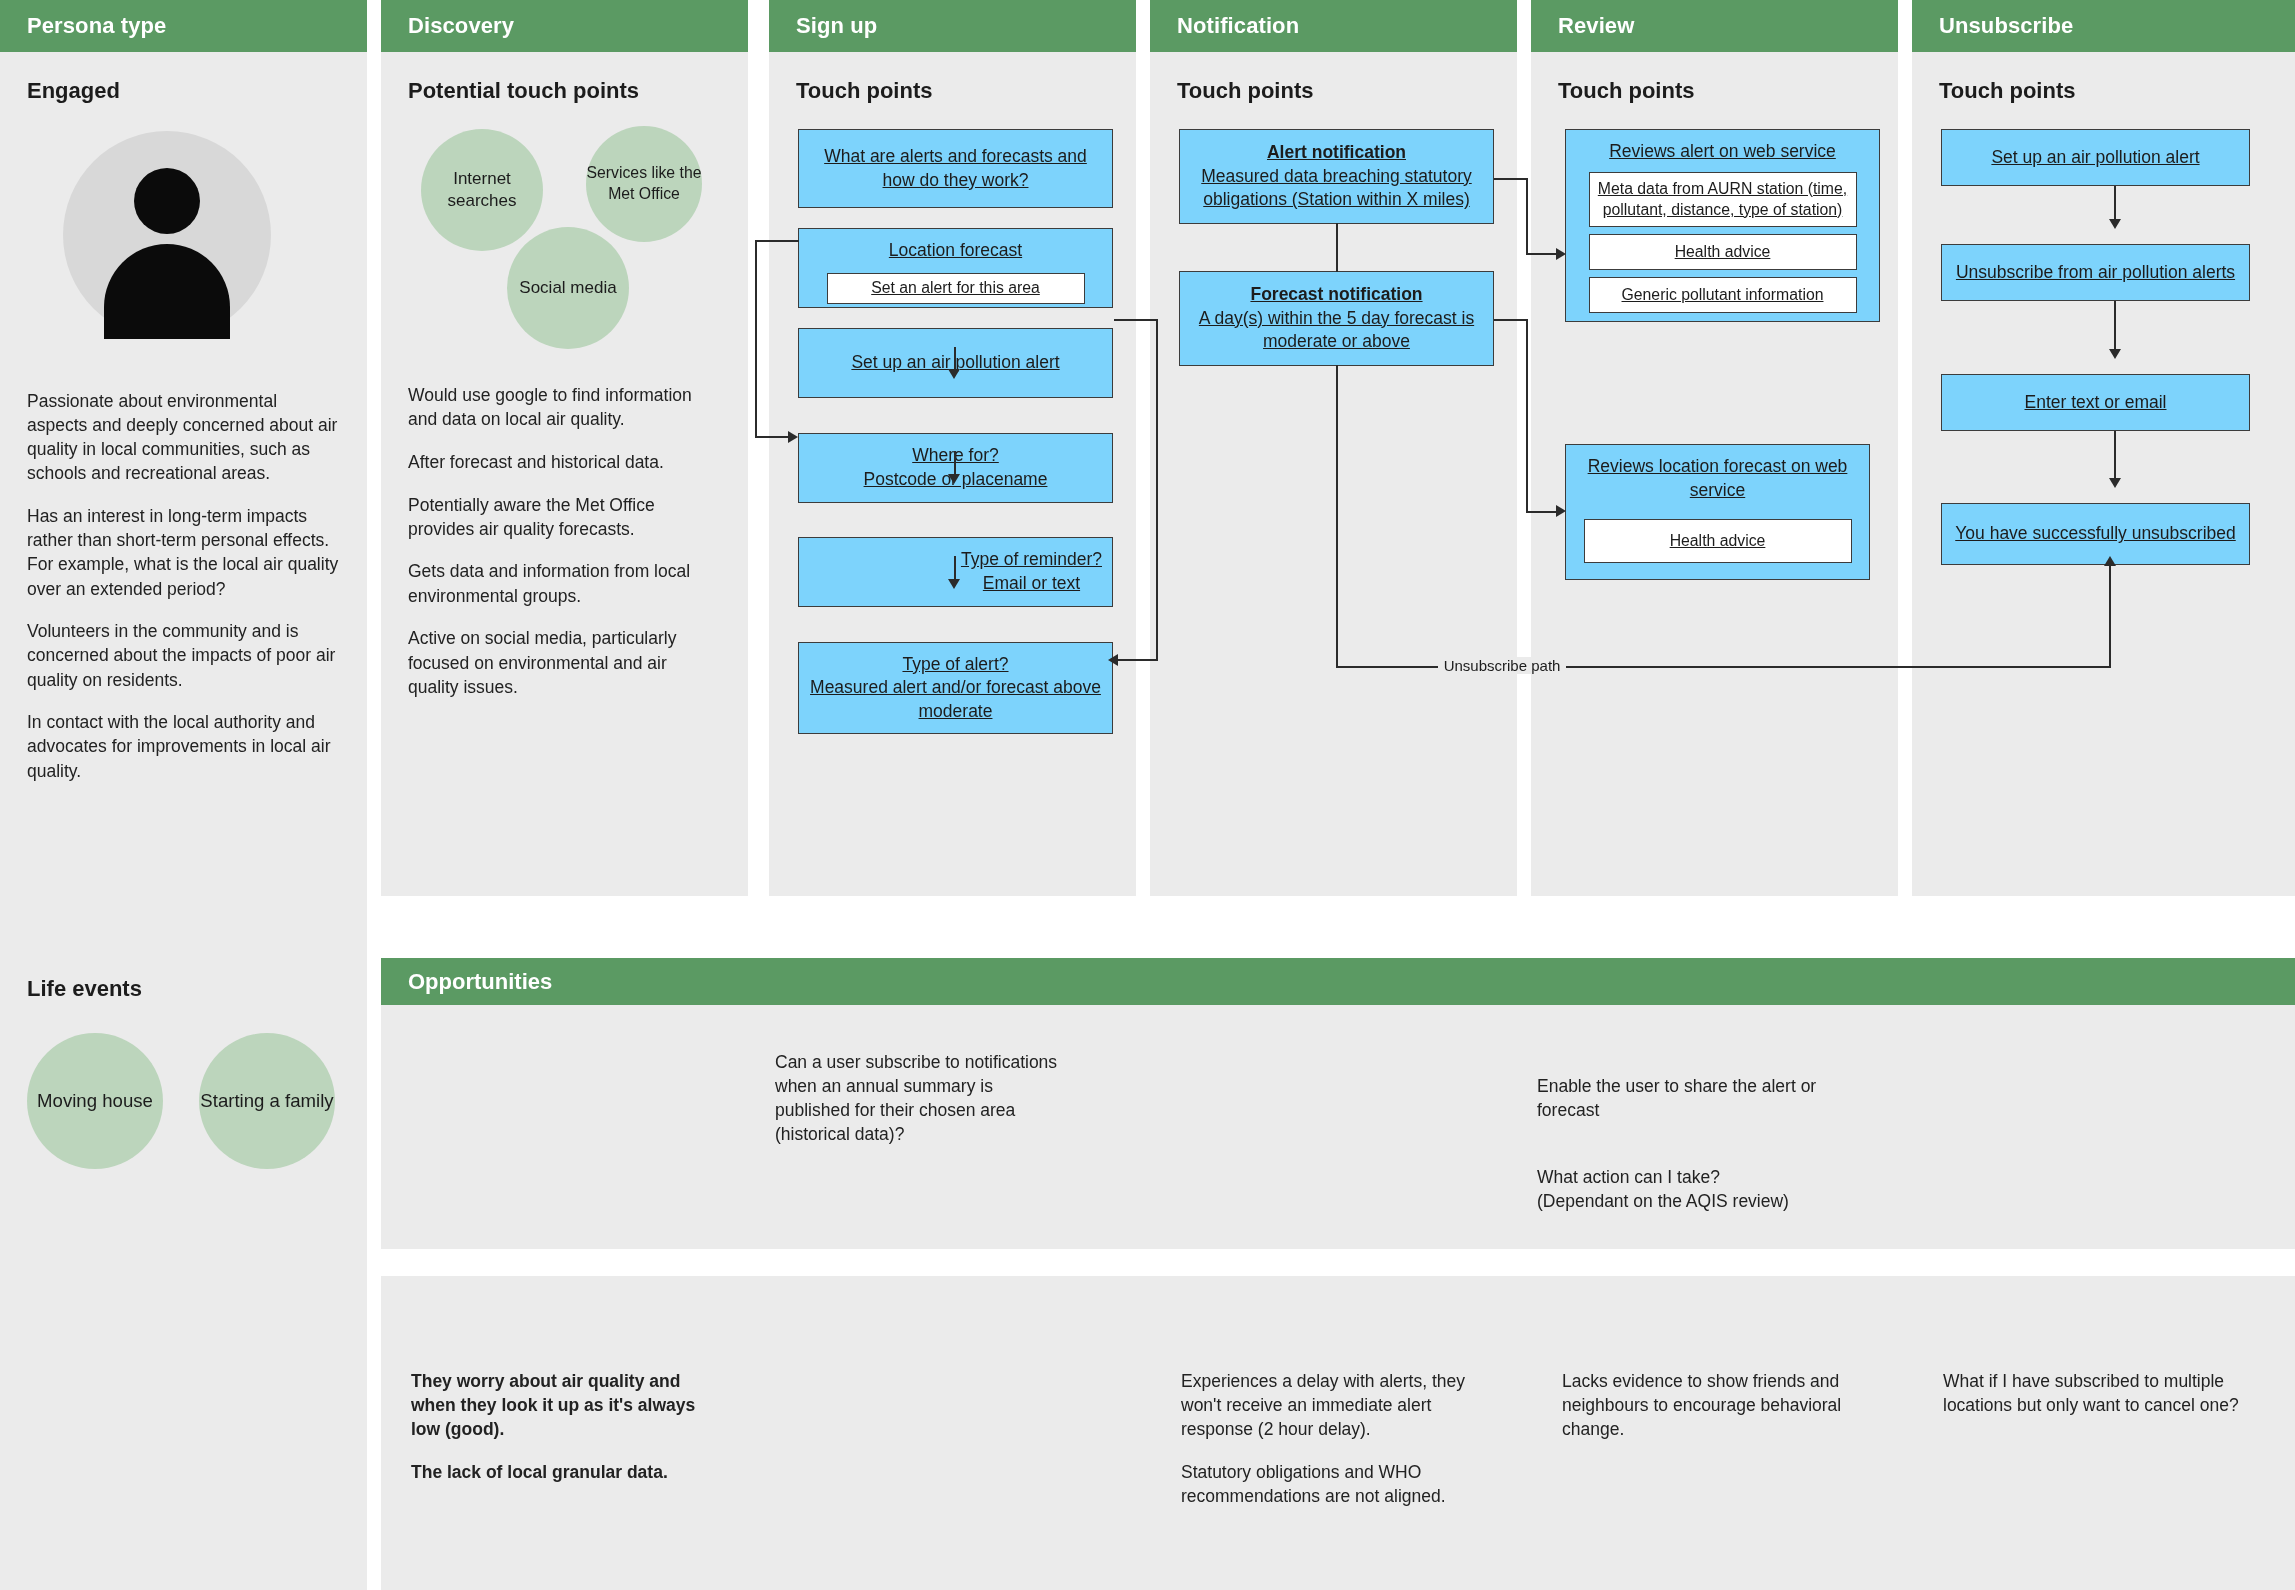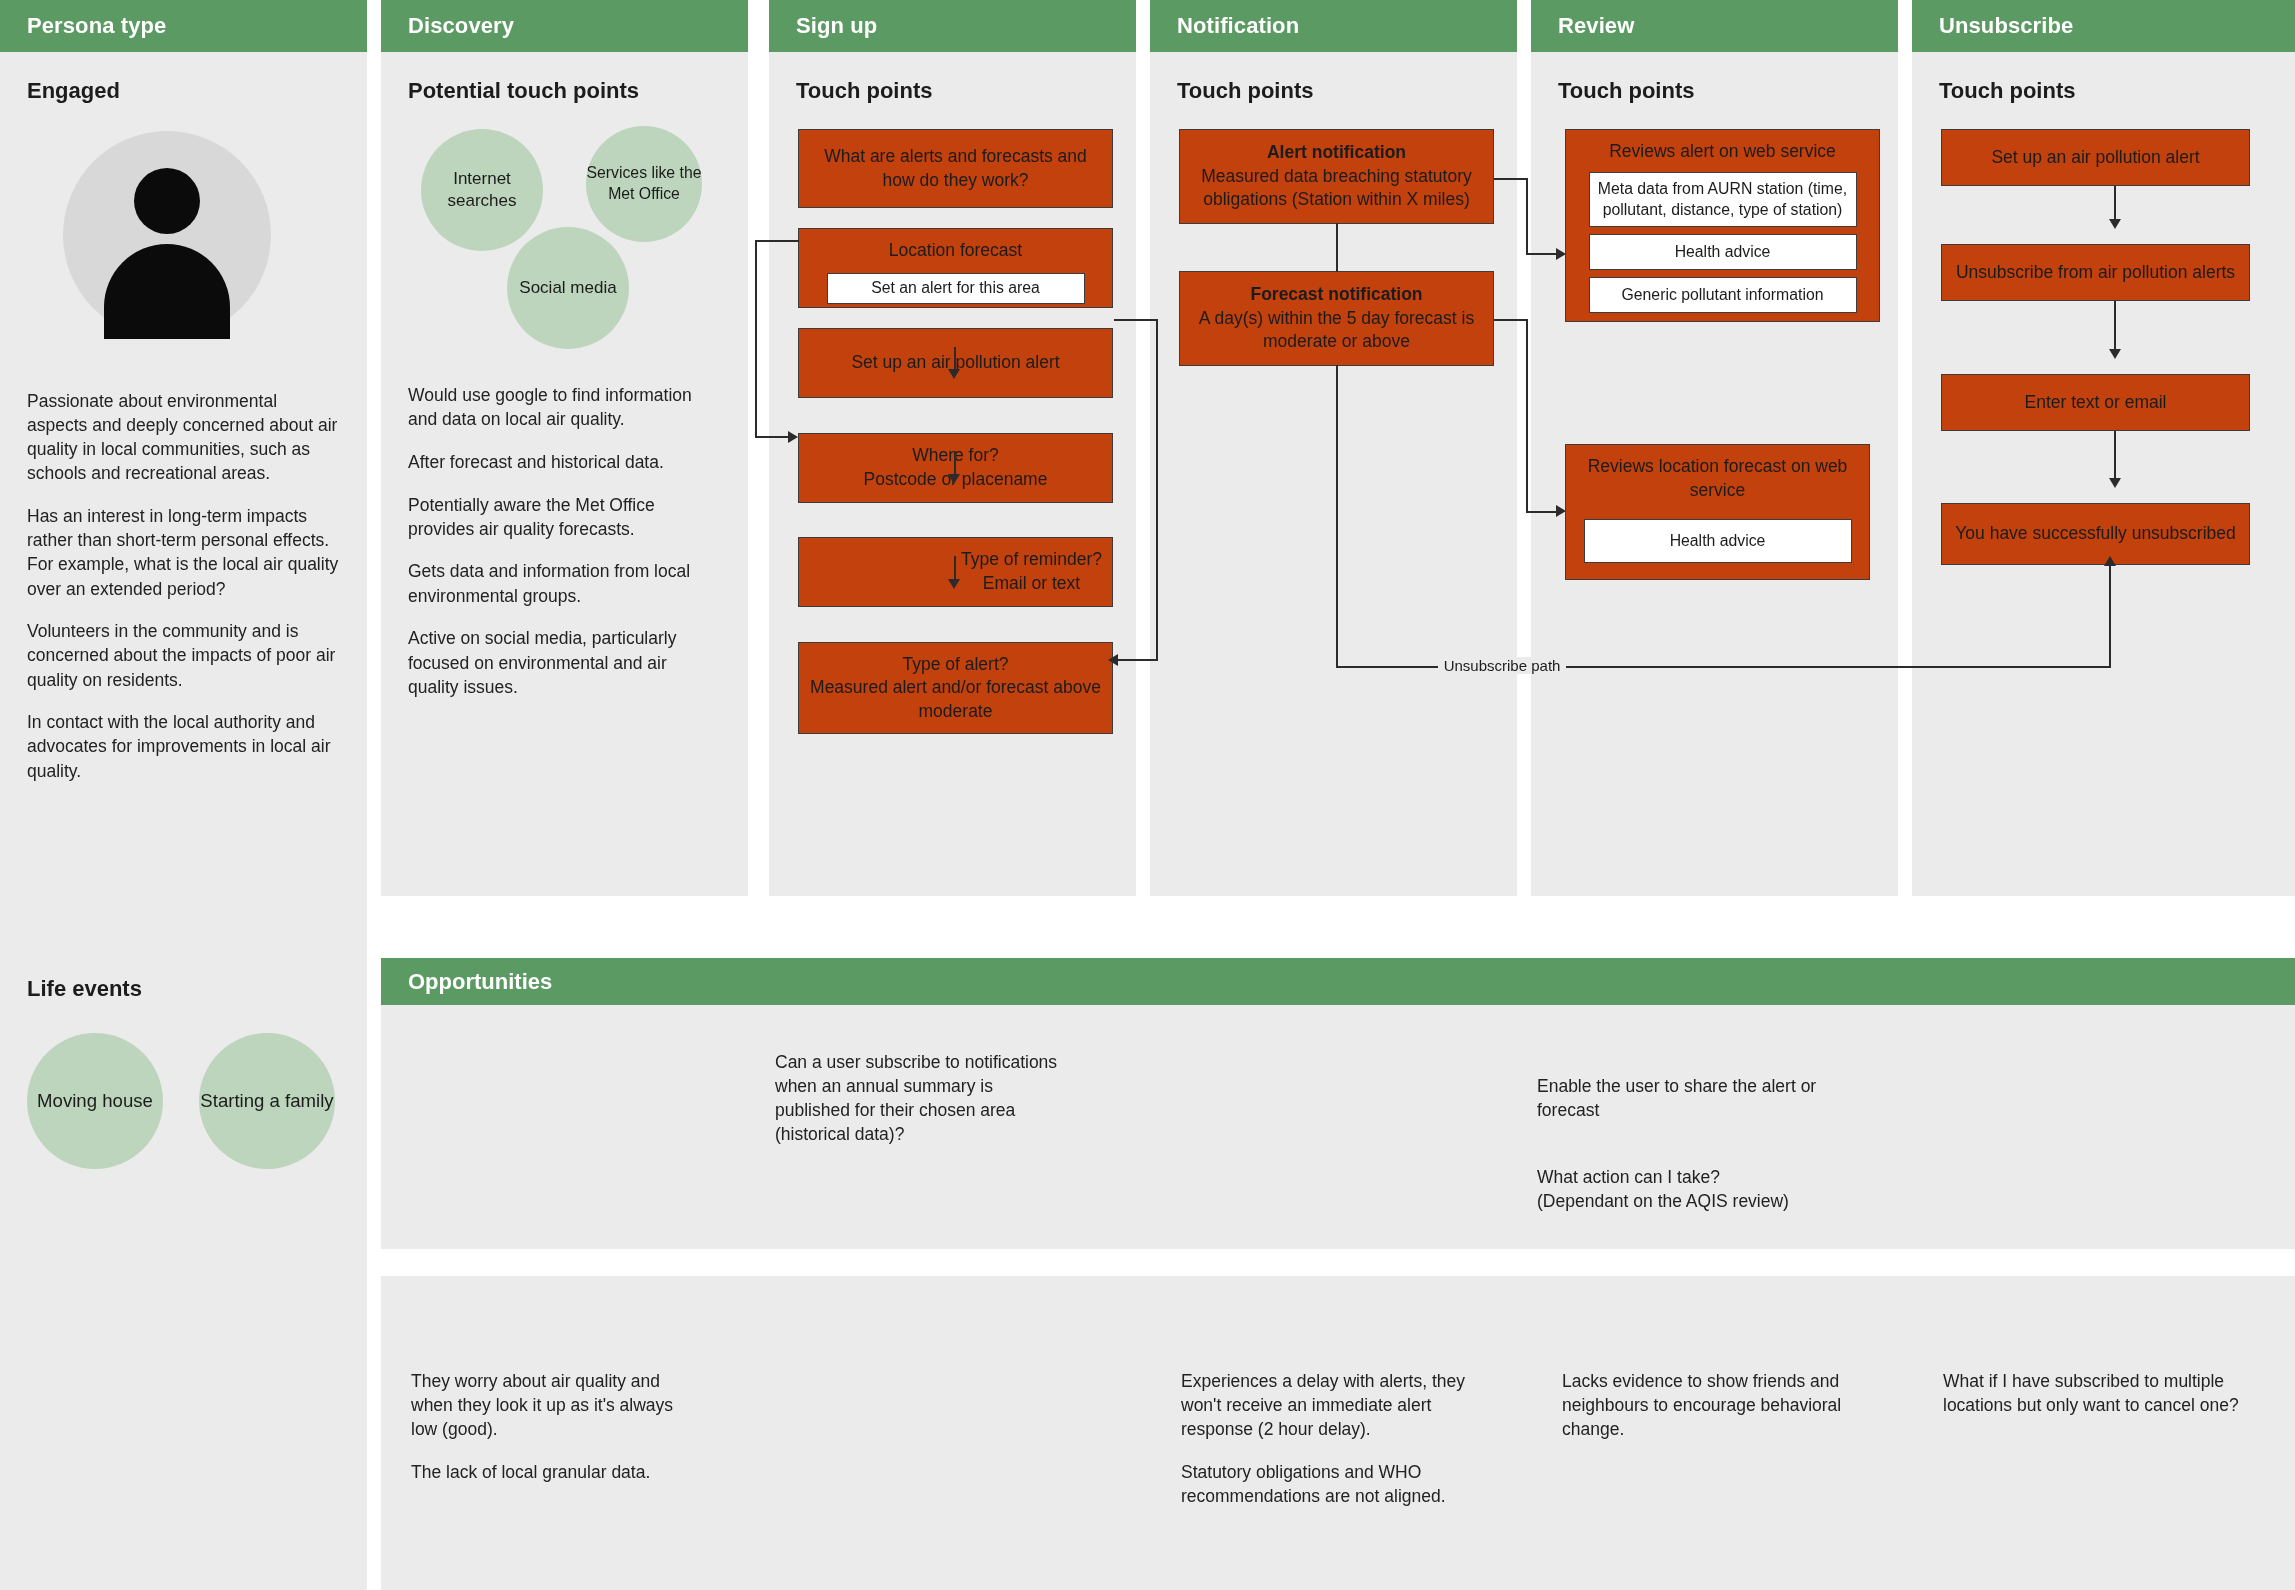--- a/index.html
+++ b/index.html
@@ -54,24 +54,24 @@
   }
   .bubble{
     position:absolute;border-radius:50%;
     background:#bcd5bc;color:#1c1c1c;
     display:flex;align-items:center;justify-content:center;
     text-align:center;line-height:1.3;
   }
 
   
   .fbox{
-    position:absolute;background:#c2410c;border:1.4px solid #3c3c3c;
+    position:absolute;background:#7dd3fc;border:1.4px solid #3c3c3c;
     display:flex;flex-direction:column;align-items:center;justify-content:center;
     text-align:center;font-size:17.5px;line-height:1.35;color:#1c1c1c;
-    box-sizing:border-box;padding:8px 10px;
+    box-sizing:border-box;padding:8px 10px;text-decoration:underline;
   }
   .fbox .bold{font-weight:bold;}
   .subbox{
     position:absolute;background:#ffffff;border:1.4px solid #3c3c3c;
     display:flex;align-items:center;justify-content:center;
     text-align:center;font-size:15.8px;line-height:1.3;color:#1c1c1c;
     box-sizing:border-box;padding:4.3px 7.2px;
   }
 
   
@@ -323,21 +323,21 @@
       <p>Can a user subscribe to notifications when an annual summary is published for their chosen area (historical data)?</p>
     </div>
     <div class="cell-text" style="left:1156px;top:92px;width:301px;white-space:pre-line;">
       <p>Enable the user to share the alert or forecast</p>
       <p>What action can I take?
 (Dependant on the AQIS review)</p>
     </div>
   </div>
 
   <div class="strip" style="left:381px;top:1276px;width:1915px;height:315px;">
-    <div class="cell-text" style="left:30px;top:93px;width:286px;">
+    <div class="cell-text" style="left:30px;top:93px;width:286px;font-weight:bold;">
       <p>They worry about air quality and when they look it up as it's always low (good).</p>
       <p>The lack of local granular data.</p>
     </div>
     <div class="cell-text" style="left:800px;top:93px;width:294px;">
       <p>Experiences a delay with alerts, they won't receive an immediate alert response (2 hour delay).</p>
       <p>Statutory obligations and WHO recommendations are not aligned.</p>
     </div>
     <div class="cell-text" style="left:1181px;top:93px;width:286px;">
       <p>Lacks evidence to show friends and neighbours to encourage behavioral change.</p>
     </div>

